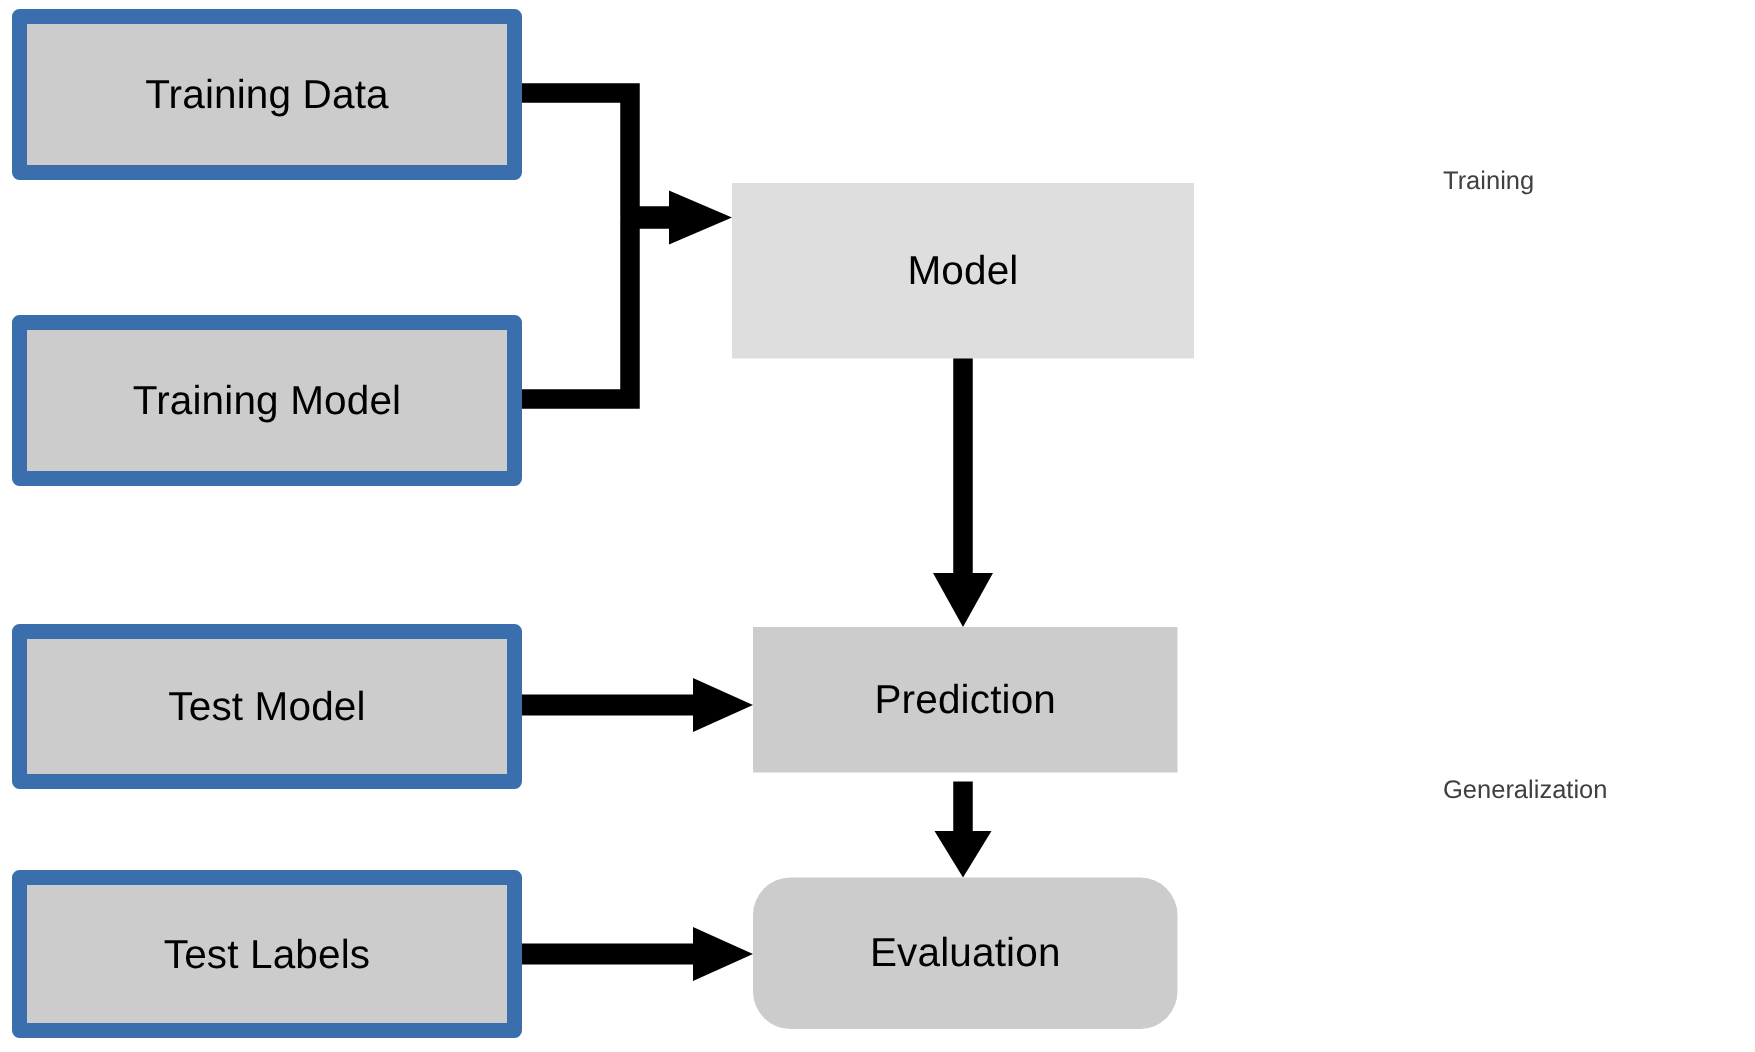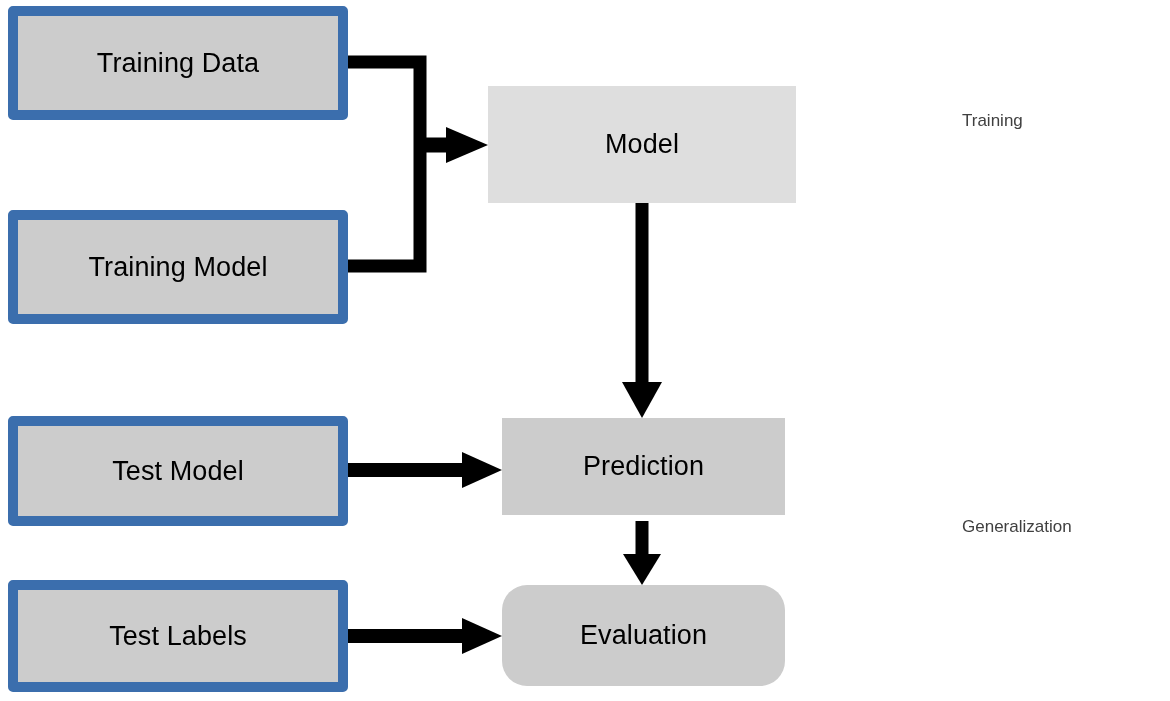--- a/index.html
+++ b/index.html
@@ -35,20 +35,21 @@
     background: #cccccc;
     border: 10px solid #3b6ead;
     border-radius: 5px;
   }
   .node.proc-node {
     background: #cccccc;
     border: 0;
   }
   .node.proc-node.light {
     background: #dedede;
+    margin-top: 36px;
   }
   
   .caption {
     position: absolute;
     color: #404040;
     font-size: 17px;
     line-height: 1;
     white-space: nowrap;
   }
   

